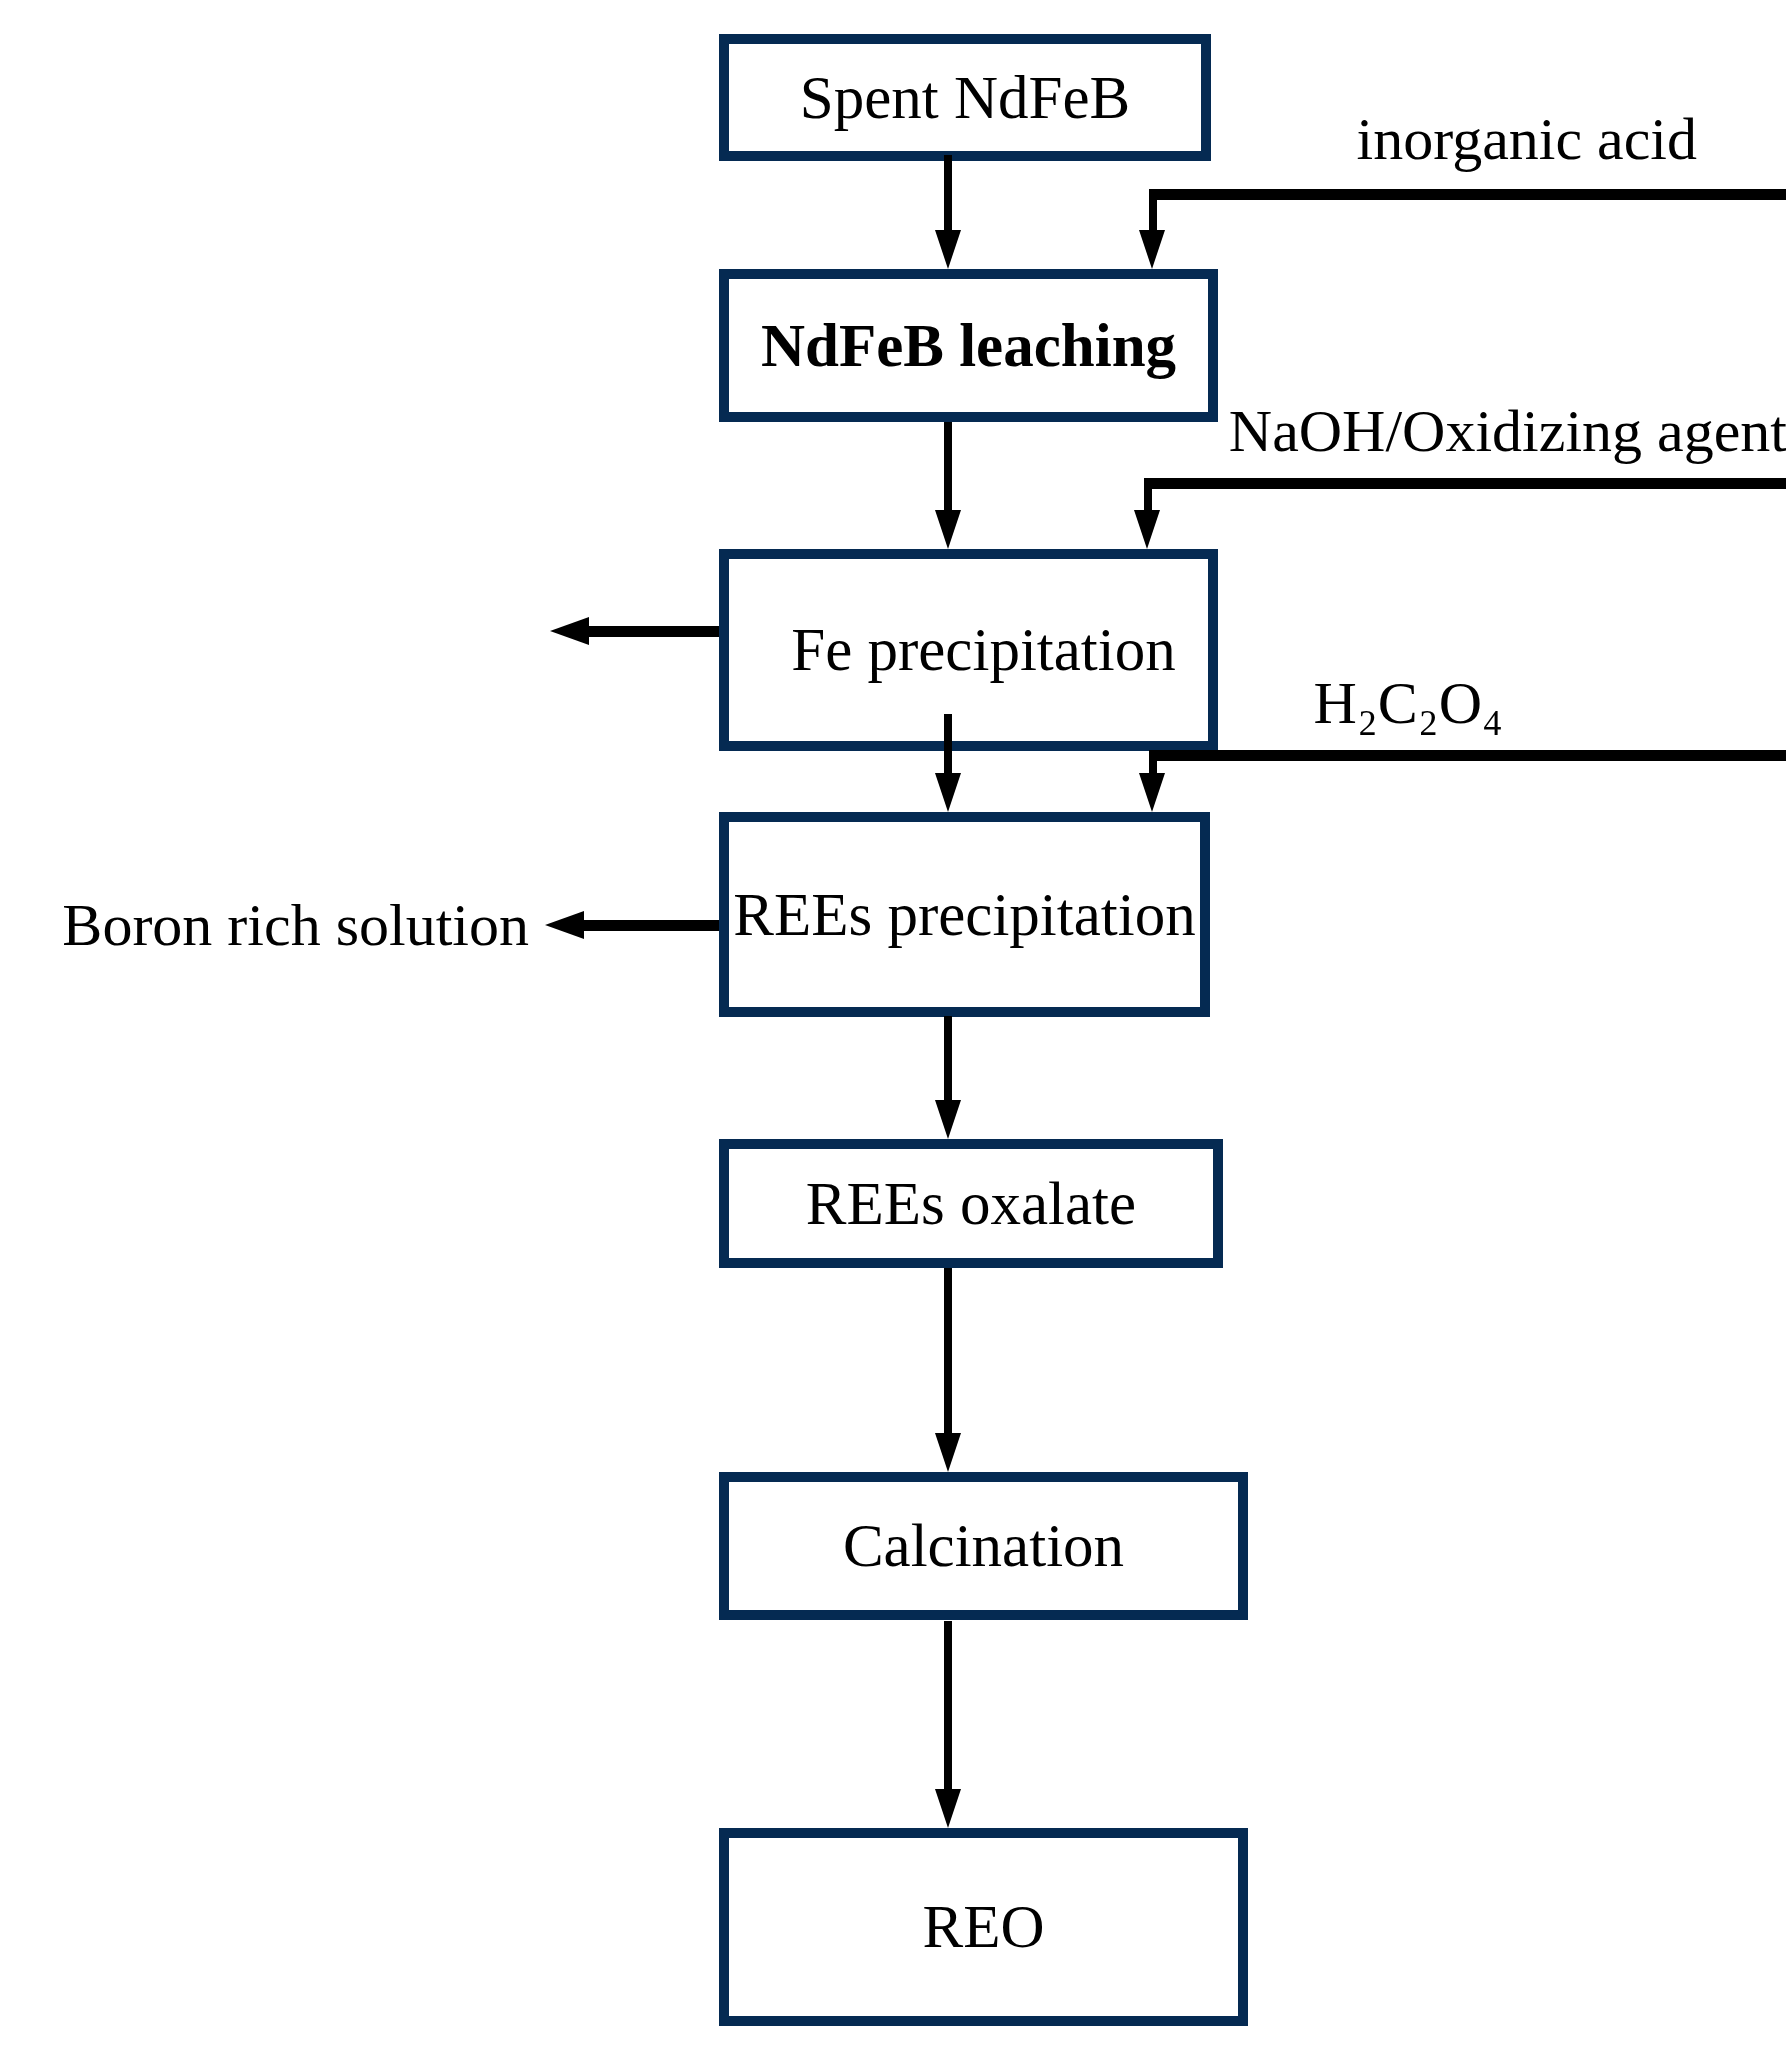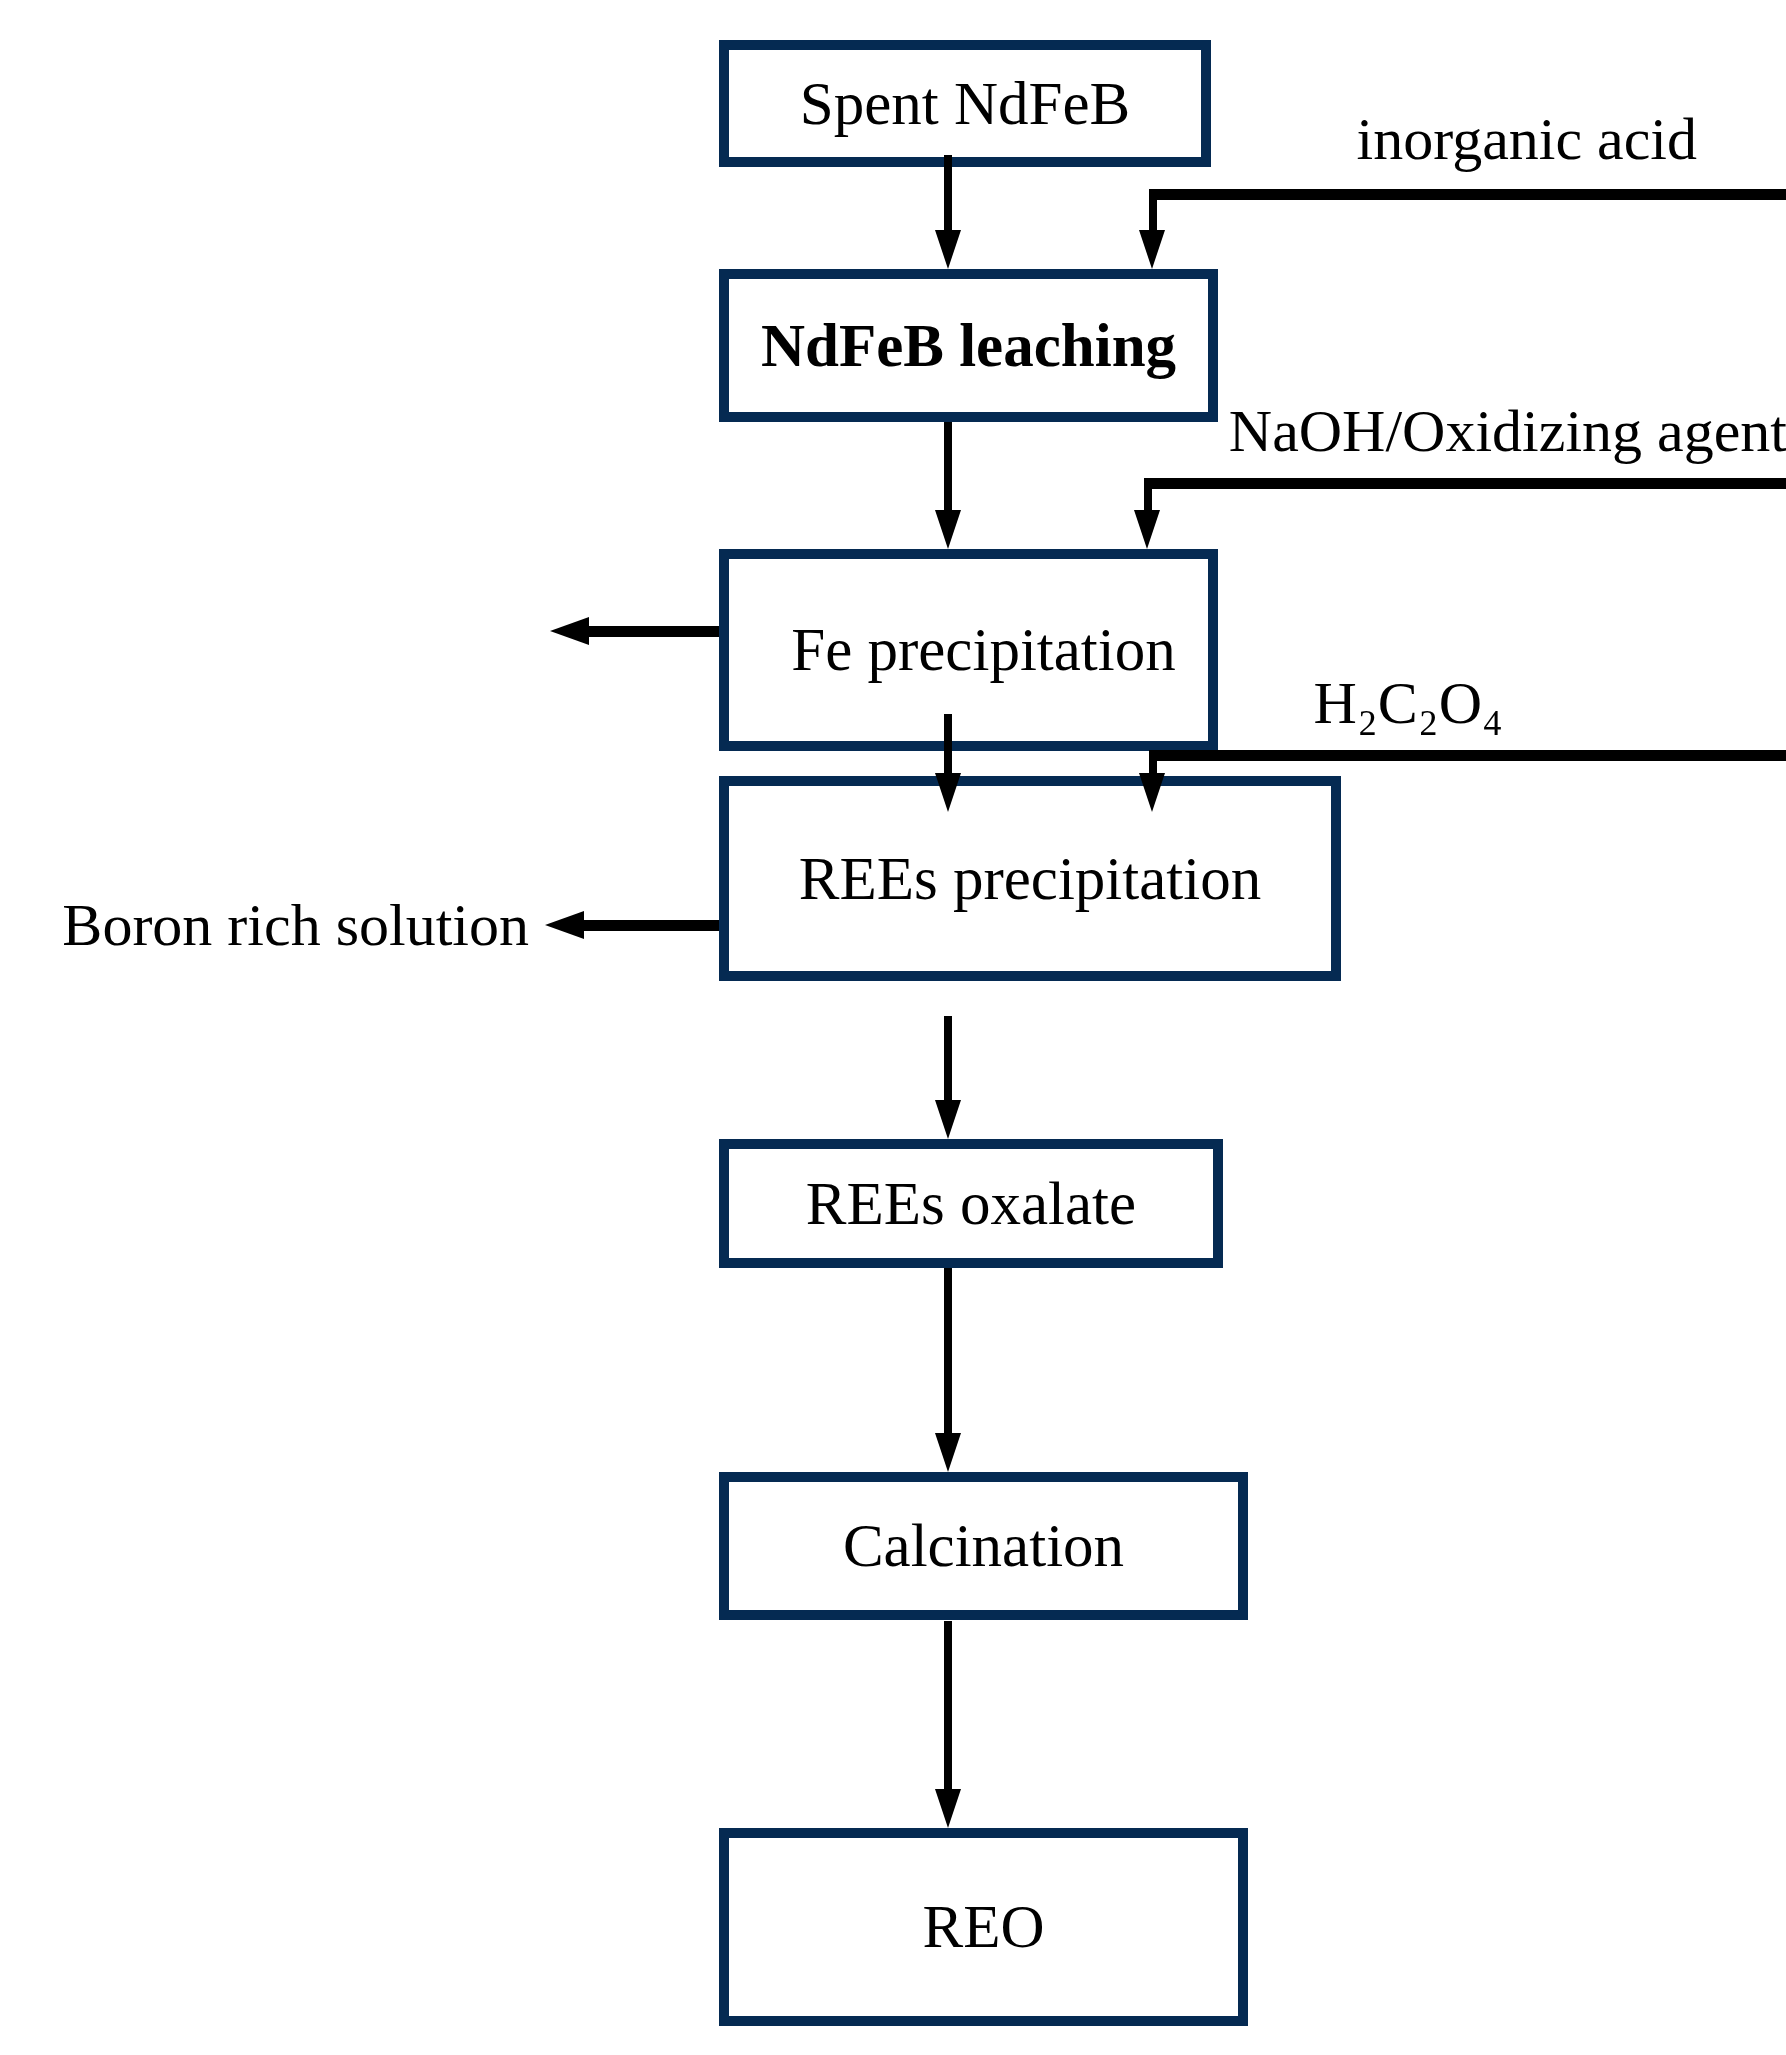--- a/index.html
+++ b/index.html
@@ -18,24 +18,24 @@
                border-left:13.5px solid transparent; border-right:13.5px solid transparent;
                border-top:39px solid var(--line); }
   .head-left { position:absolute; width:0; height:0;
                border-top:14.5px solid transparent; border-bottom:14.5px solid transparent;
                border-right:39px solid var(--line); }
 
   .sidelabel { position:absolute; font-size:60px; line-height:1.25; text-align:right;
                white-space:nowrap; color:var(--ink); }
 
   
-  .b-spent   { left:719px; top:40px;   width:492px;  height:127px; }
+  .b-spent   { left:719px; top:34px;   width:492px;  height:127px; }
   .b-acid    { left:719px; top:269px;  width:499px; height:153px; }
   .b-fe      { left:719px; top:549px; width:499px; height:202px;padding-left:30px; }
-  .b-reesp   { left:719px; top:776px; width:622px; height:205px; }
+  .b-reesp   { left:719px; top:812px; width:491px; height:205px; }
   .b-oxal    { left:719px; top:1139px; width:504px; height:129px; }
   .b-calc    { left:719px; top:1472px; width:529px; height:148px; }
   .b-reo     { left:719px; top:1828px; width:529px; height:198px; }
 </style>
 </head>
 <body>
 
 <div class="canvas">
 
   <div class="box b-spent">

